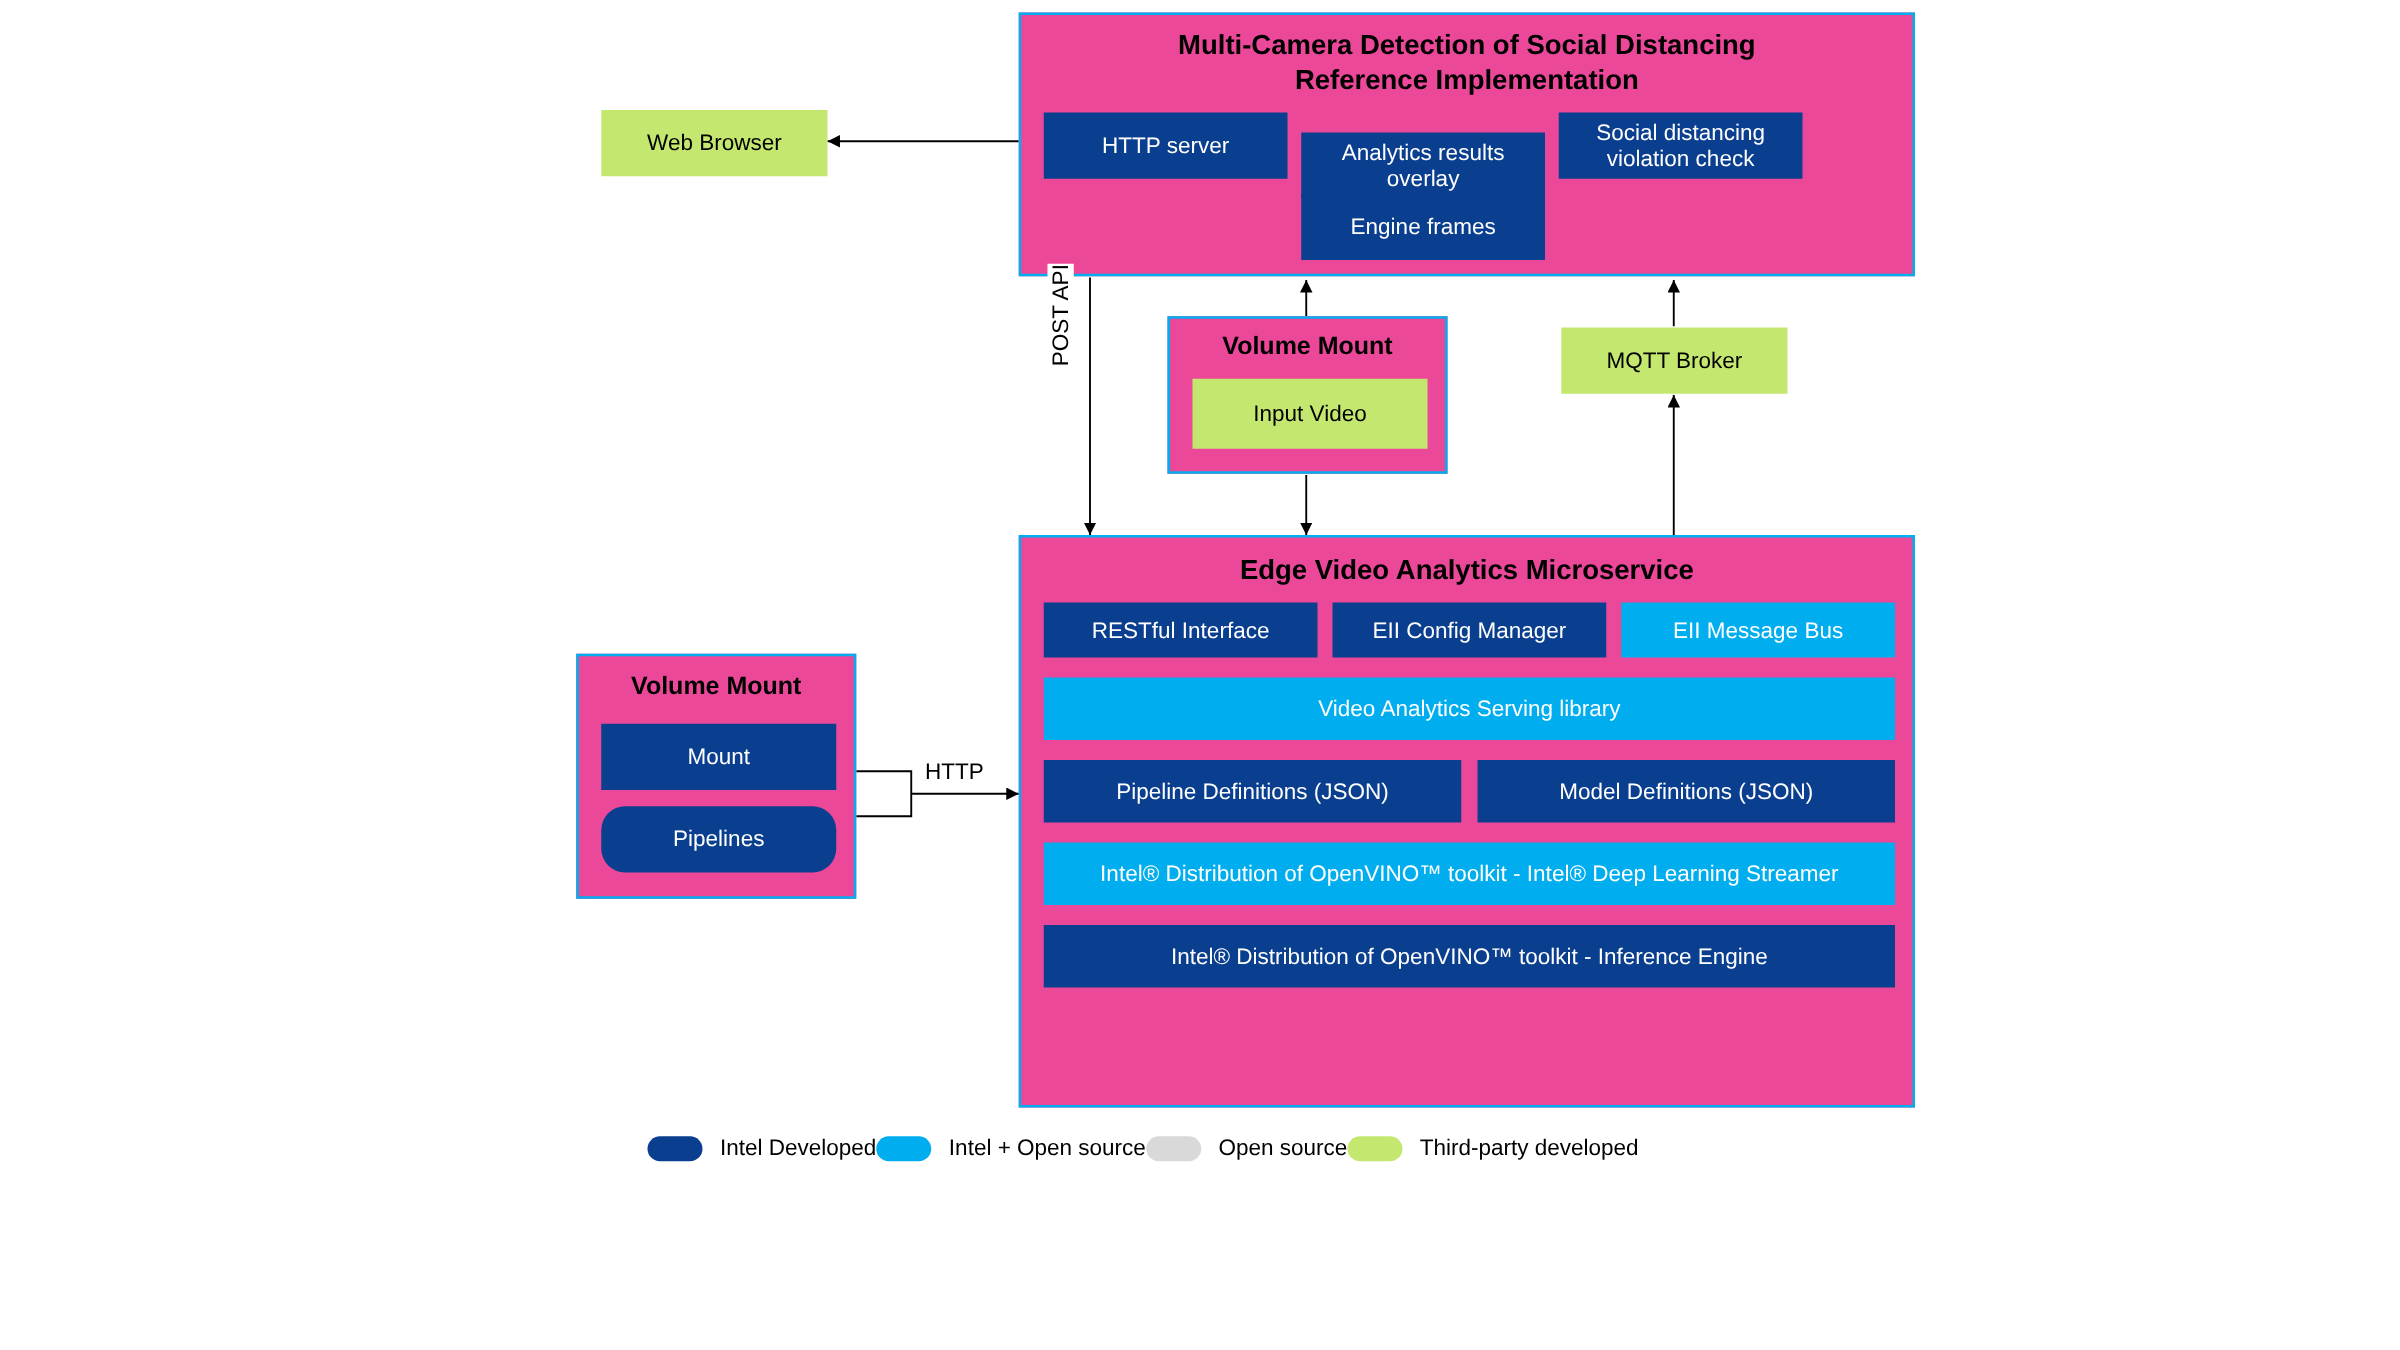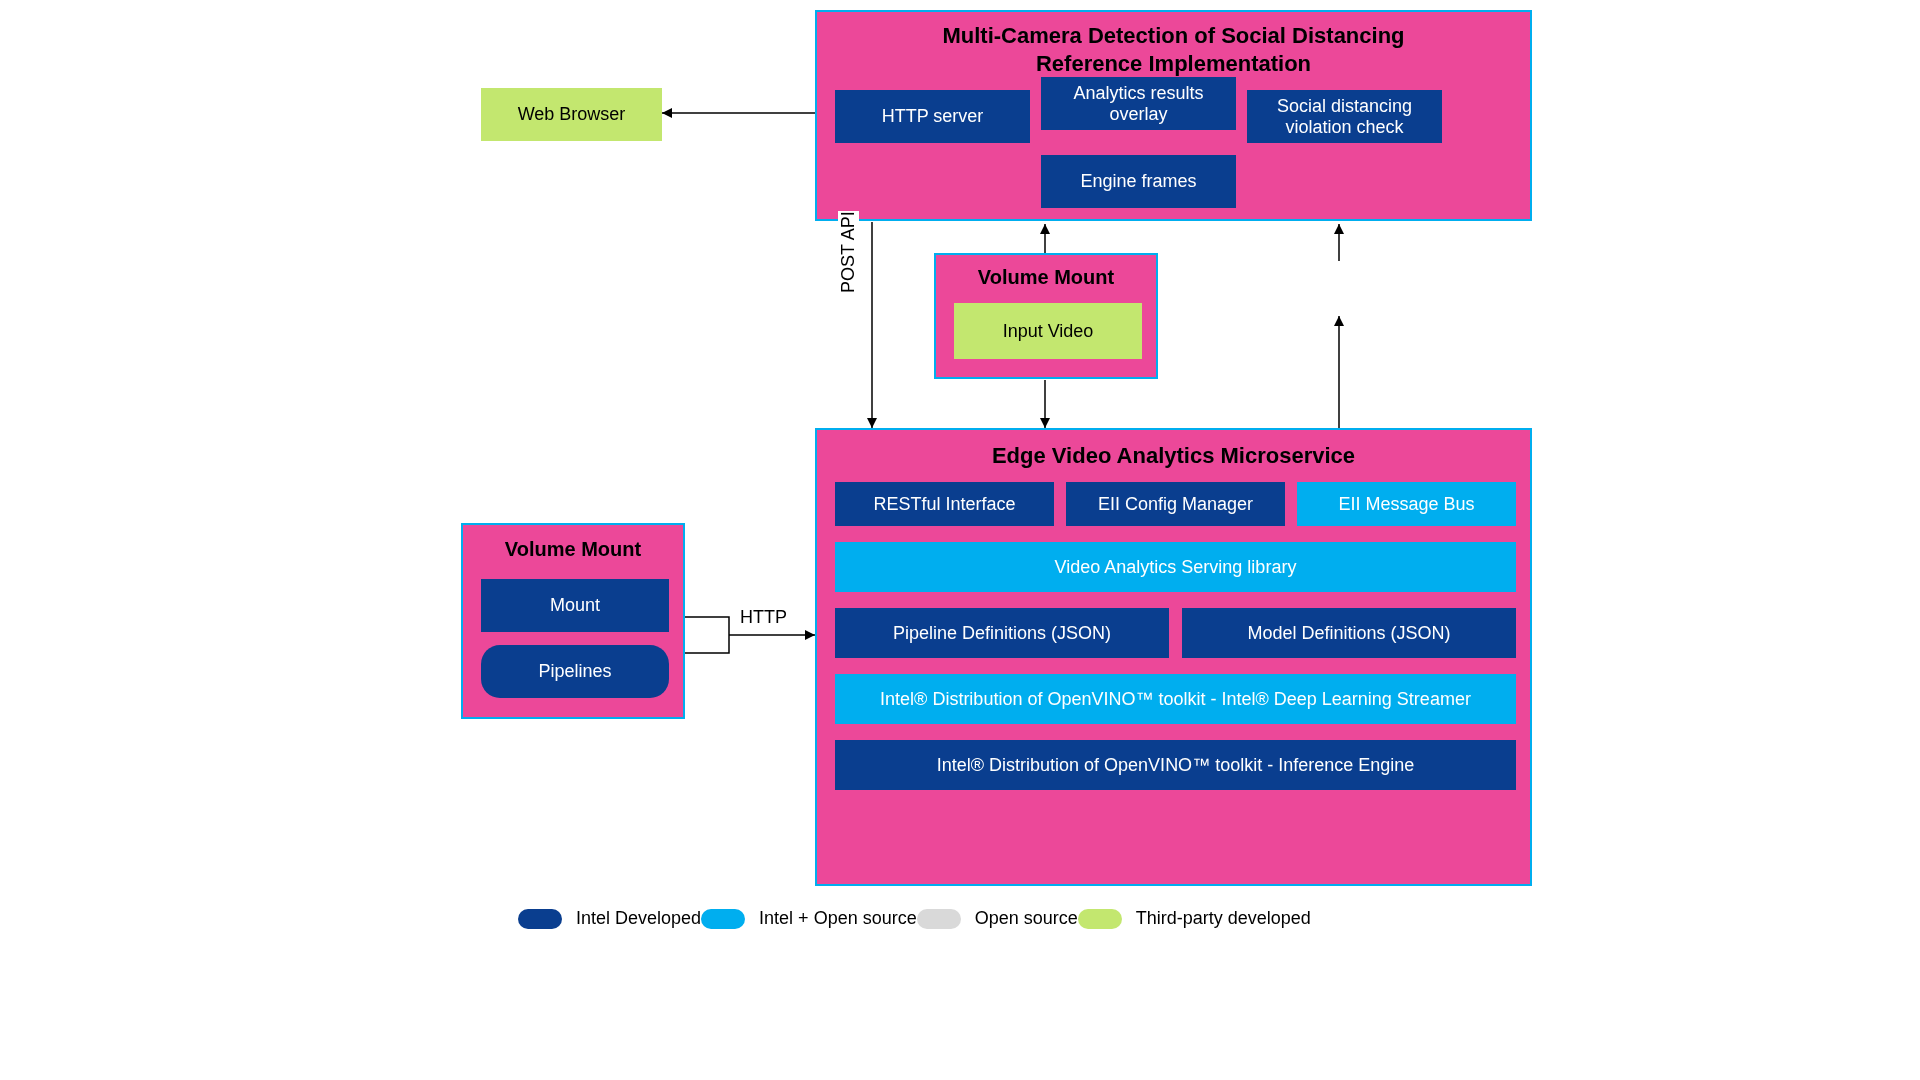--- a/index.html
+++ b/index.html
@@ -105,40 +105,43 @@
   <div class="box green" style="left:241px; top:88px; width:181px; height:53px;">
     <span>Web Browser</span>
   </div>
 
   <div class="container" style="position:absolute; left:575px; top:10px; width:717px; height:211px;">
     <div class="title" style="top:10px; white-space:pre-line;">Multi-Camera Detection of Social Distancing
 Reference Implementation</div>
     <div class="box dark-blue" style="left:18px; top:78px; width:195px; height:53px;">
       <span>HTTP server</span>
     </div>
-    <div class="box dark-blue" style="left:224px; top:65px; width:195px; height:53px;">
+    <div class="box dark-blue" style="left:224px; top:94px; width:195px; height:53px;">
       <span>Analytics results overlay</span>
     </div>
     <div class="box dark-blue" style="left:430px; top:78px; width:195px; height:53px;">
       <span>Social distancing violation check</span>
     </div>
     <div class="box dark-blue" style="left:224px; top:143px; width:195px; height:53px;">
       <span>Engine frames</span>
     </div>
   </div>
 
   <div class="edge-label" style="left:598px; top:293px; transform: rotate(-90deg); transform-origin:left top;">POST API</div>
 
   <div class="container" style="position:absolute; left:694px; top:253px; width:224px; height:126px;">
     <div class="title" style="top:10px; font-size:20px;">Volume Mount</div>
     <div class="box green" style="left:18px; top:48px; width:188px; height:56px;">
       <span>Input Video</span>
     </div>
   </div>
 
+  <div class="box green" style="left:1009px; top:262px; width:181px; height:53px;">
+    <span>MQTT Broker</span>
+  </div>
 
   <div class="container" style="position:absolute; left:221px; top:523px; width:224px; height:196px;">
     <div class="title" style="top:12px; font-size:20px;">Volume Mount</div>
     <div class="box dark-blue" style="left:18px; top:54px; width:188px; height:53px;">
       <span>Mount</span>
     </div>
     <div class="box dark-blue" style="left:18px; top:120px; width:188px; height:53px;border-radius:19px;">
       <span>Pipelines</span>
     </div>
   </div>

